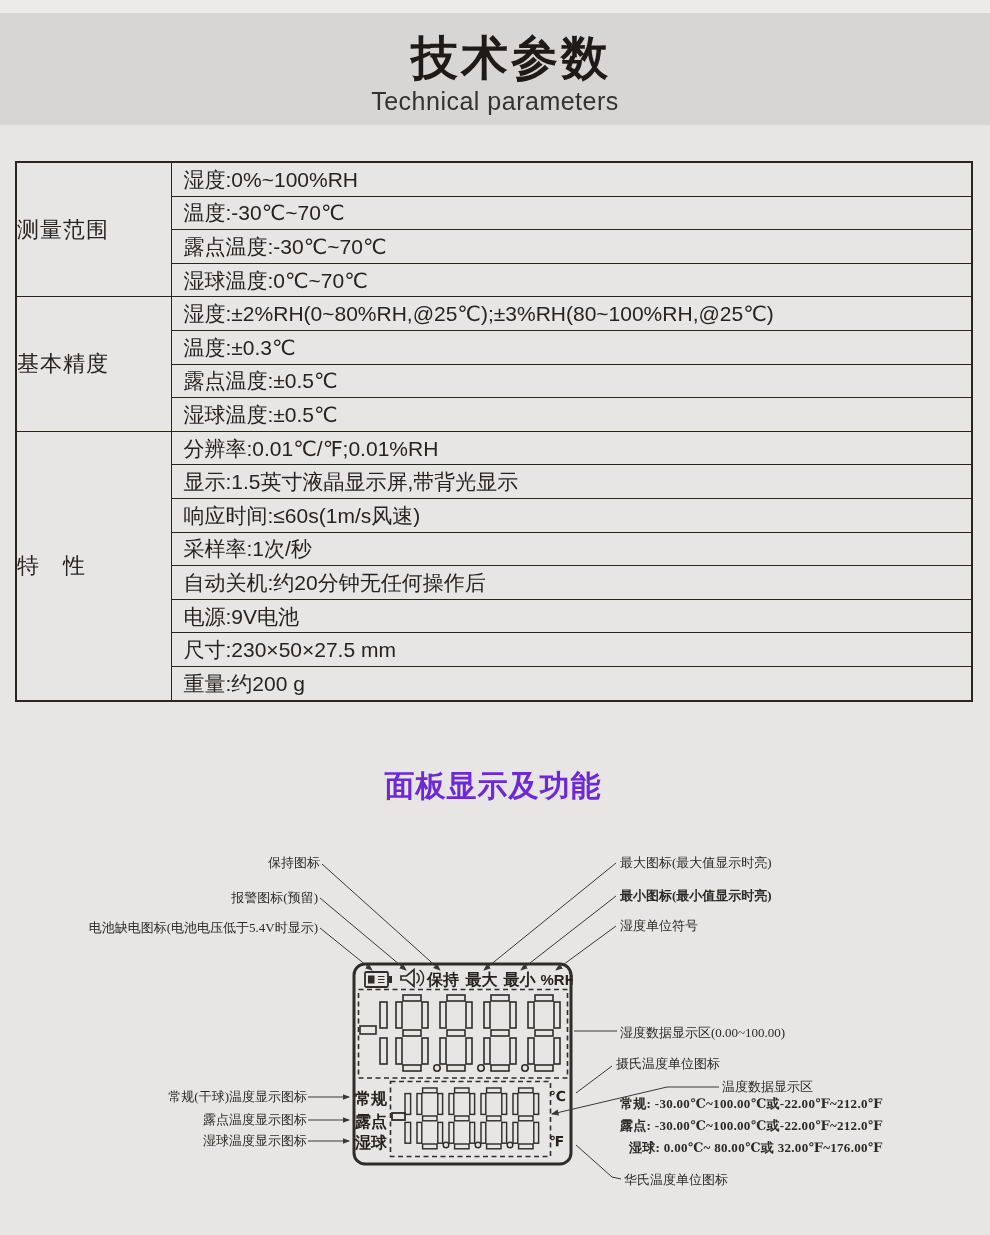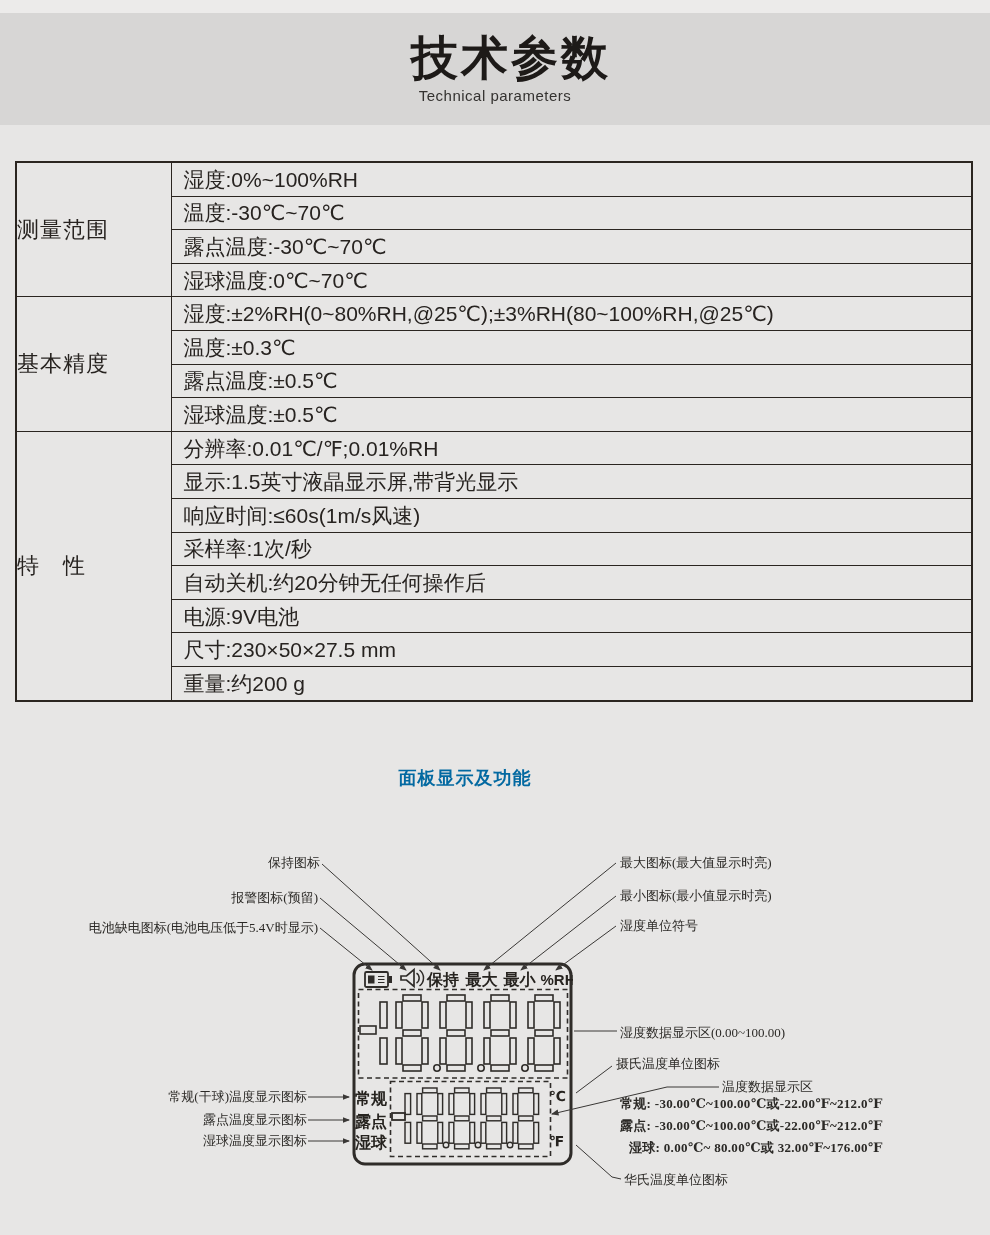--- a/index.html
+++ b/index.html
@@ -11,41 +11,41 @@
   }
   
   .top-strip{position:absolute;left:0;top:0;width:990px;height:13px;background:#ecebea;}
   .title-band{position:absolute;left:0;top:13px;width:990px;height:112px;background:#d7d6d5;}
   .page-title{
     position:absolute;left:16px;top:27px;width:990px;text-align:center;
     font-size:47px;font-weight:bold;letter-spacing:3px;color:#1d1a18;
   }
   .page-subtitle{
     position:absolute;left:0;top:87px;width:990px;text-align:center;
-    font-size:15px;color:#343230;letter-spacing:0.5px;
+    font-size:25px;color:#343230;letter-spacing:0.5px;
   }
   
   table.spec{
     position:absolute;left:15px;top:161px;width:958px;
     border-collapse:collapse;table-layout:fixed;
     border:2.5px solid #2b2520;
   }
   table.spec td{
     border:1.5px solid #2b2520;
     height:32.6px;font-size:21px;color:#272320;
     padding:0 0 0 12px;line-height:1;vertical-align:middle;
     overflow:hidden;white-space:nowrap;
   }
   table.spec td.gcell{
     padding:0;font-size:22px;letter-spacing:1px;
   }
   
   .section2-title{
     position:absolute;left:0;top:766px;width:930px;text-align:center;
-    font-size:18px;font-weight:bold;color:#0369a1;letter-spacing:1px;
+    font-size:30px;font-weight:bold;color:#6d28d9;letter-spacing:1px;padding-left:28px;
   }
   
   svg.lcd{position:absolute;left:352px;top:962px;width:221px;height:204px;z-index:2;}
   svg.lcd .ink{stroke:#2f2c29;}
   svg.lcd text{font-family:"Liberation Sans","DejaVu Sans",sans-serif;font-weight:bold;fill:#26231f;}
   svg.overlay{position:absolute;left:0;top:0;width:990px;height:1235px;z-index:5;pointer-events:none;}
   svg.overlay line, svg.overlay polyline{stroke:#3a3836;stroke-width:1;fill:none;}
   .lbl{
     position:absolute;font-family:"Liberation Serif","DejaVu Serif",serif;
     font-size:13px;color:#2b2926;white-space:nowrap;z-index:4;line-height:18px;
@@ -201,21 +201,21 @@
   </g>
 
   <text x="197" y="139" font-size="14">℃</text>
   <text x="197" y="184" font-size="14">℉</text>
 </svg>
 
 <div class="lbl lbl-r" style="right:670px;top:854px;">保持图标</div>
 <div class="lbl lbl-r" style="right:672px;top:889px;">报警图标(预留)</div>
 <div class="lbl lbl-r" style="right:672px;top:919px;">电池缺电图标(电池电压低于5.4V时显示)</div>
 <div class="lbl" style="left:620px;top:854px;">最大图标(最大值显示时亮)</div>
-<div class="lbl" style="left:620px;top:887px;">最小图标(最小值显示时亮)</div>
+<div class="lbl" style="left:620px;top:887px;font-weight:bold;">最小图标(最小值显示时亮)</div>
 <div class="lbl" style="left:620px;top:917px;">湿度单位符号</div>
 <div class="lbl" style="left:620px;top:1024px;">湿度数据显示区(0.00~100.00)</div>
 <div class="lbl" style="left:616px;top:1055px;">摄氏温度单位图标</div>
 <div class="lbl" style="left:722px;top:1078px;">温度数据显示区</div>
 <div class="lbl rng" style="left:620px;top:1095px;">常规: -30.00℃~100.00℃或-22.00℉~212.0℉</div>
 <div class="lbl rng" style="left:620px;top:1117px;">露点: -30.00℃~100.00℃或-22.00℉~212.0℉</div>
 <div class="lbl rng" style="left:620px;top:1139px;margin-left:9px;">湿球:  0.00℃~ 80.00℃或 32.00℉~176.00℉</div>
 <div class="lbl" style="left:624px;top:1171px;">华氏温度单位图标</div>
 <div class="lbl lbl-r" style="right:683px;top:1088px;">常规(干球)温度显示图标</div>
 <div class="lbl lbl-r" style="right:683px;top:1111px;">露点温度显示图标</div>

